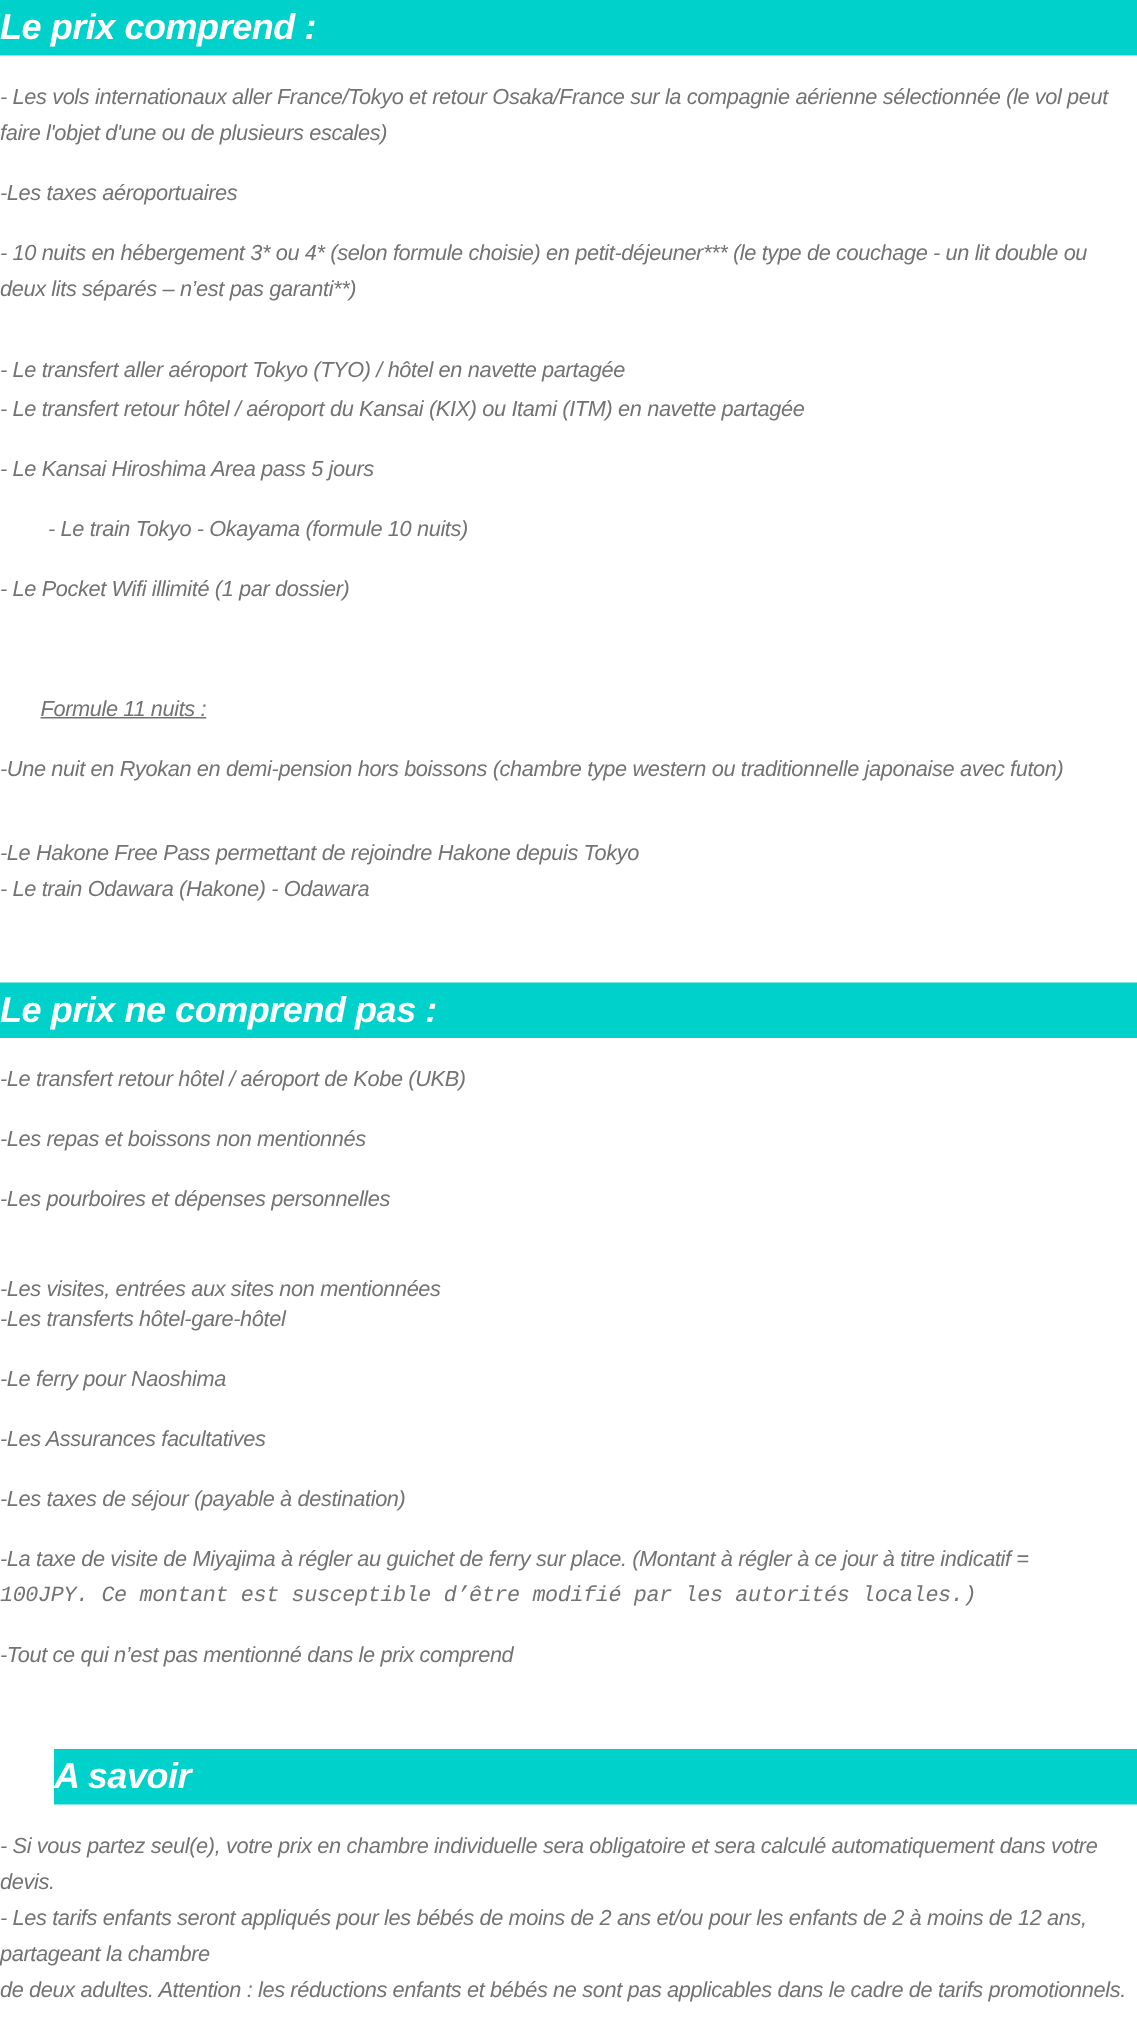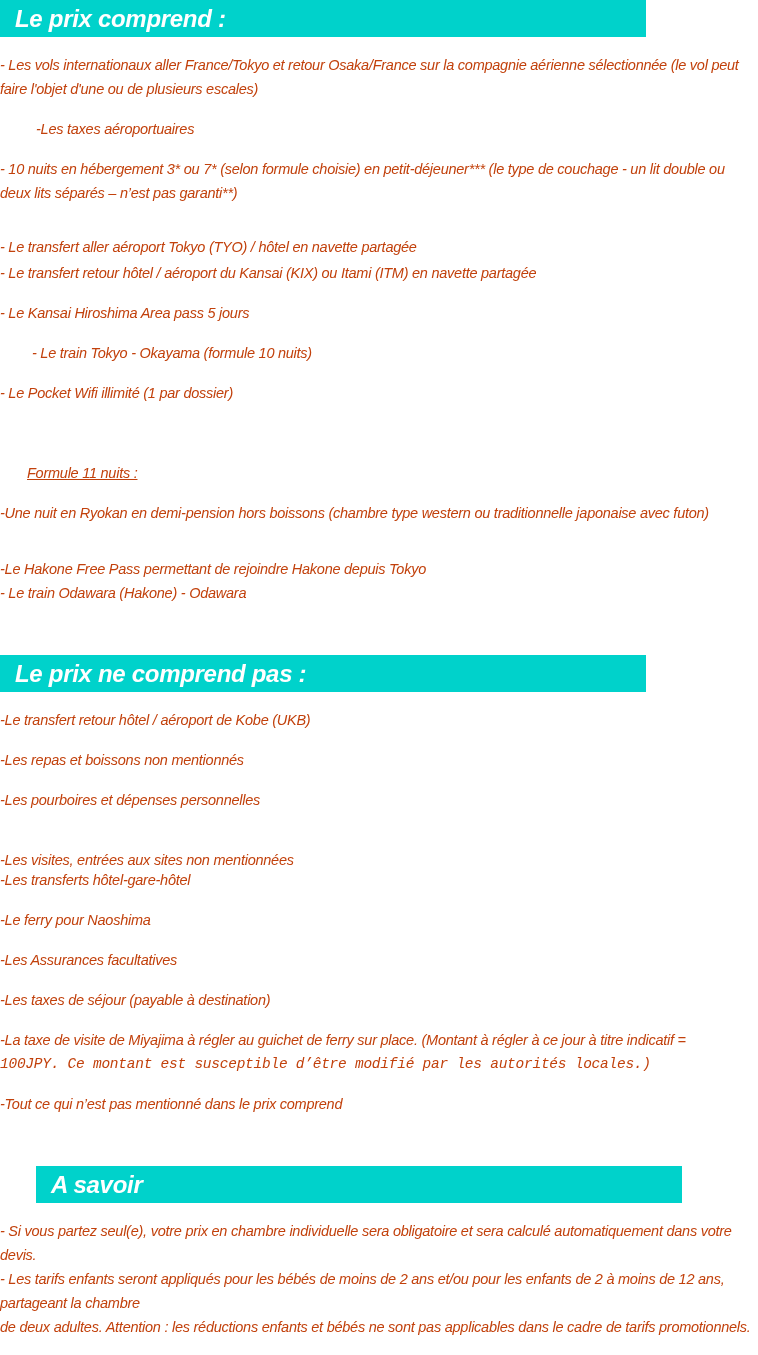--- a/index.html
+++ b/index.html
@@ -7,54 +7,53 @@
       width: 758px;
       height: 1355px;
       overflow: hidden;
       position: relative;
       font-family: "Liberation Sans", sans-serif;
       color: #444444;
     }
     .banner {
       position: absolute;
       left: 0;
-      width: 646px;
+      width: 758px;
       height: 37px;
       background: #00d2cb;
       color: #ffffff;
       font-style: italic;
       font-weight: bold;
       font-size: 24px;
       line-height: 37px;
       box-sizing: border-box;
-      padding-left: 15px;
       letter-spacing: -0.3px;
     }
     .line {
       position: absolute;
       left: 0;
       width: 670px;
       font-style: italic;
       font-size: 14.5px;
       line-height: 24px;
-      color: #c2410c;
+      color: #737373;
       white-space: nowrap;
       letter-spacing: -0.25px;
     }
     .underline { text-decoration: underline; padding-left: 27px; }
   </style>
 </head>
 <body>
 
 <div class="banner" style="top:0px;">Le prix comprend :</div>
 
 <div class="line" style="top:53px;">- Les vols internationaux aller France/Tokyo et retour Osaka/France sur la compagnie aérienne sélectionnée (le vol peut</div>
 <div class="line" style="top:77px;">faire l'objet d'une ou de plusieurs escales)</div>
-<div class="line" style="top:117px;margin-left:36px;">-Les taxes aéroportuaires</div>
-<div class="line" style="top:157px;">- 10 nuits en hébergement 3* ou 7* (selon formule choisie) en petit-déjeuner*** (le type de couchage - un lit double ou</div>
+<div class="line" style="top:117px;">-Les taxes aéroportuaires</div>
+<div class="line" style="top:157px;">- 10 nuits en hébergement 3* ou 4* (selon formule choisie) en petit-déjeuner*** (le type de couchage - un lit double ou</div>
 <div class="line" style="top:181px;">deux lits séparés – n’est pas garanti**)</div>
 <div class="line" style="top:221px;margin-top:14px;">- Le transfert aller aéroport Tokyo (TYO) / hôtel en navette partagée</div>
 <div class="line" style="top:261px;">- Le transfert retour hôtel / aéroport du Kansai (KIX) ou Itami (ITM) en navette partagée</div>
 <div class="line" style="top:301px;">- Le Kansai Hiroshima Area pass 5 jours</div>
 <div class="line" style="top:341px;padding-left:32px;">- Le train Tokyo - Okayama (formule 10 nuits)</div>
 <div class="line" style="top:381px;">- Le Pocket Wifi illimité (1 par dossier)</div>
 
 <div class="line underline" style="top:461px;">Formule 11 nuits :</div>
 <div class="line" style="top:501px;">-Une nuit en Ryokan en demi-pension hors boissons (chambre type western ou traditionnelle japonaise avec futon)</div>
 <div class="line" style="top:541px;margin-top:16px;">-Le Hakone Free Pass permettant de rejoindre Hakone depuis Tokyo</div>

